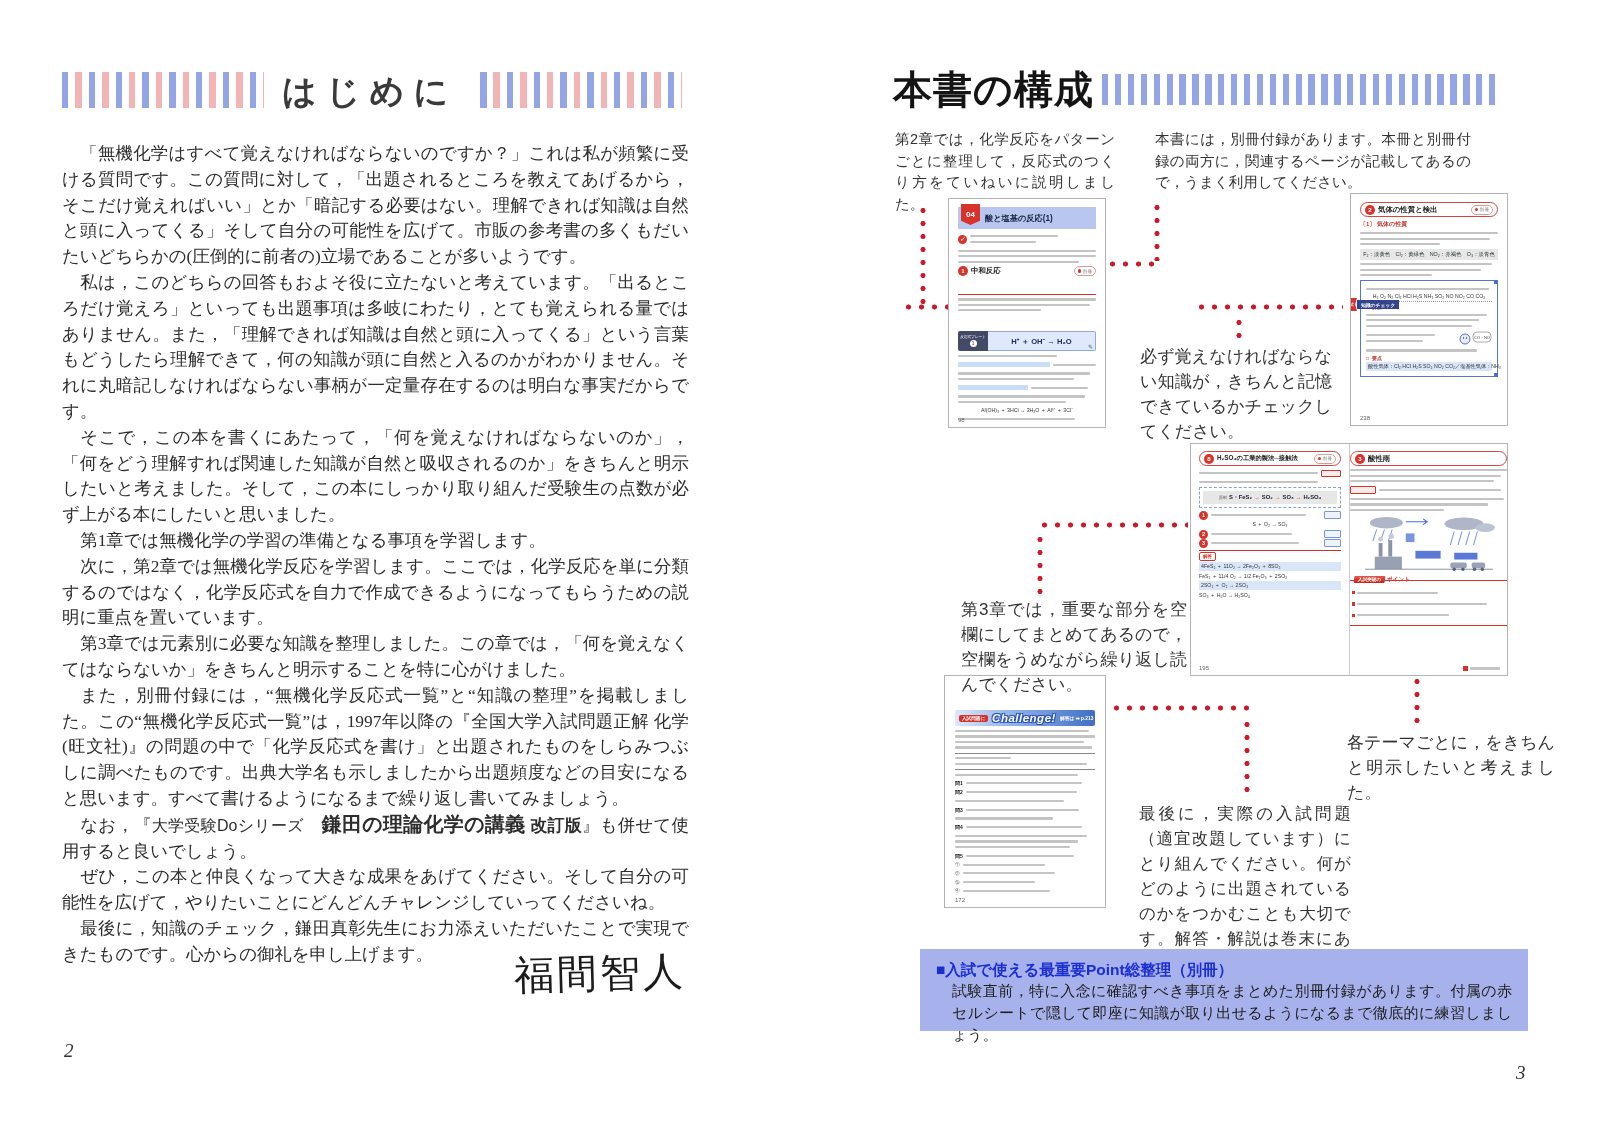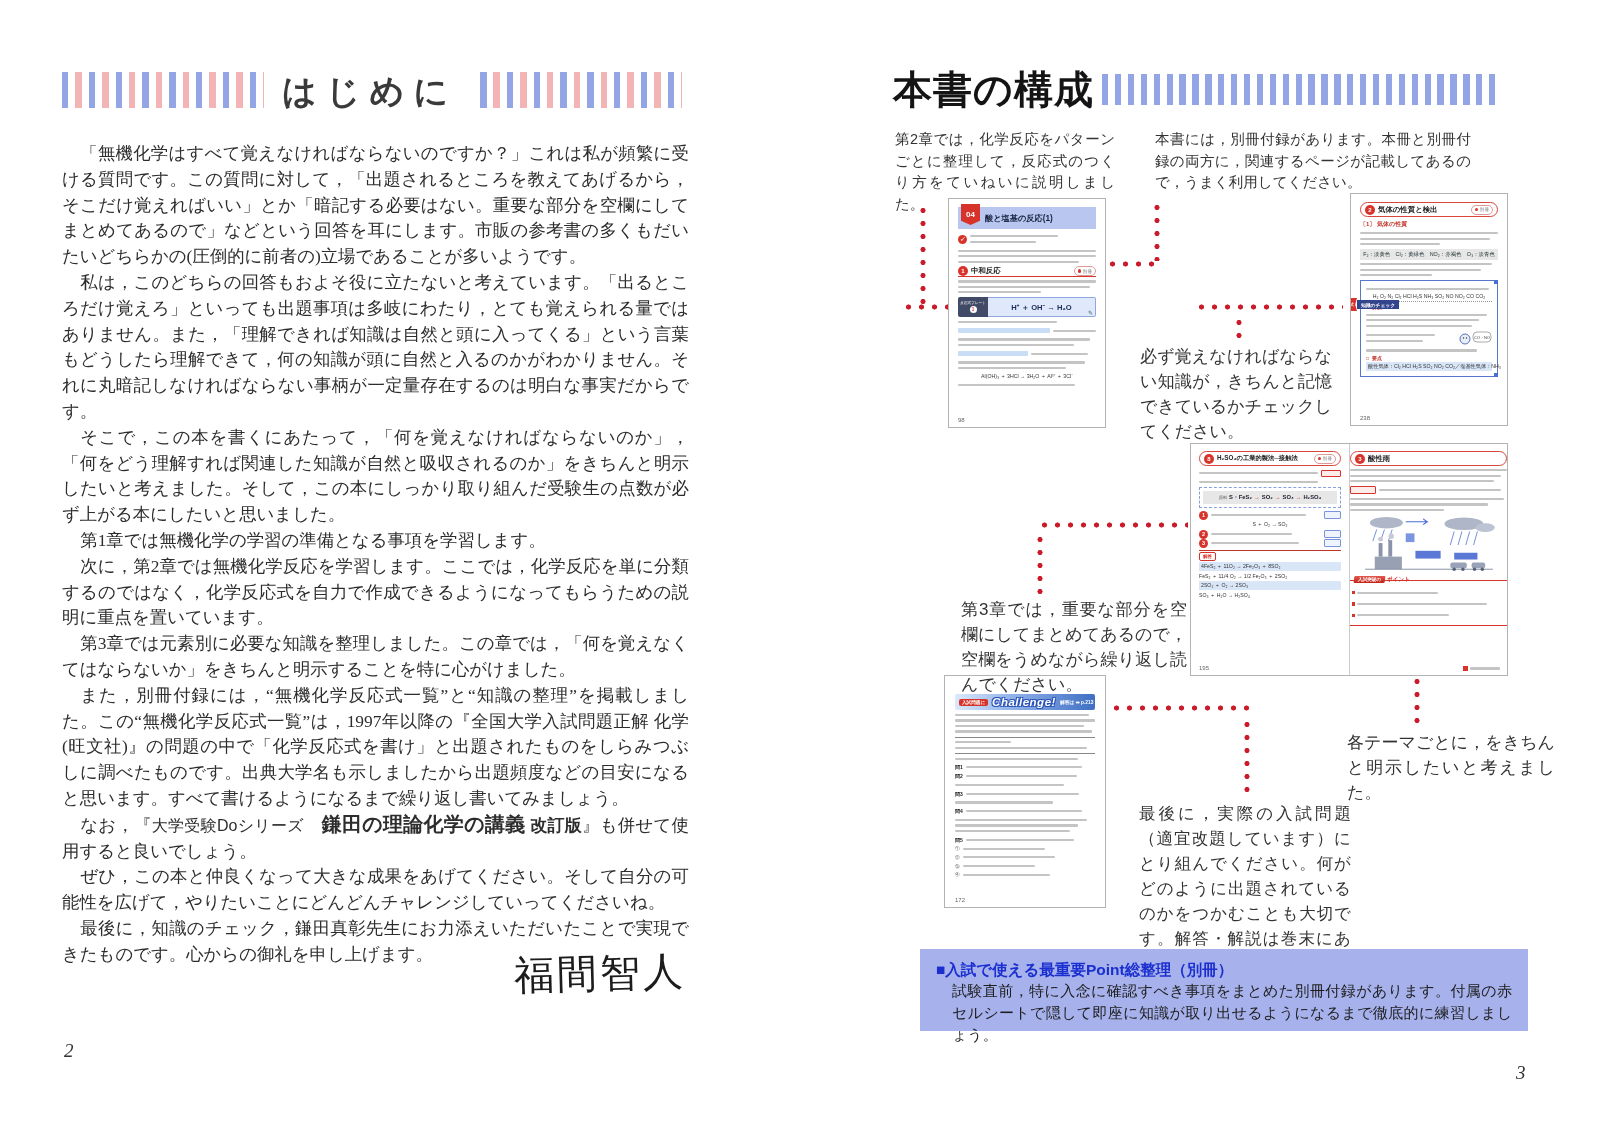--- a/index.html
+++ b/index.html
@@ -48,23 +48,23 @@
   .rc10{width:10px;height:10px;font-size:6px;}
   .mini-badge{display:inline-flex;align-items:center;gap:1.5px;border:0.5px solid #dd9a94;
     border-radius:5px;padding:0 3px;height:8px;font-size:4.6px;color:#777;flex:none;}
   .mini-badge .dot{width:3.5px;height:3.5px;border-radius:50%;background:#d8332a;}
   .t-band{position:relative;height:22px;background:#b9c6f0;display:flex;align-items:center;}
   .t-band .ribbon{position:absolute;left:3px;top:-3px;width:19px;height:21px;background:#d8332a;
     color:#fff;font-weight:700;font-size:8px;display:flex;align-items:center;justify-content:center;
     clip-path:polygon(0 0,100% 0,100% 80%,50% 100%,0 80%);}
   .t-band .t-title{margin-left:27px;font-size:8.2px;font-weight:700;color:#17223f;white-space:nowrap;}
   .sec-head{display:flex;align-items:center;gap:3px;border-bottom:0.8px solid #d8332a;
-    padding-bottom:0;margin-top:3px;}
+    padding-bottom:18px;margin-top:3px;}
   .sec-title{font-size:7.4px;font-weight:700;color:#222;white-space:nowrap;}
-  .plate{display:flex;margin:4px 0 2px 0;height:20px;}
+  .plate{display:flex;margin:20px 0 2px 0;height:20px;}
   .plate .tab{width:30px;background:#414a66;border-radius:2px 0 0 2px;display:flex;flex-direction:column;
     align-items:center;justify-content:center;gap:1px;}
   .plate .tab .tlab{font-size:3.6px;color:#fff;white-space:nowrap;}
   .plate .tab .tnum{width:7px;height:7px;border-radius:50%;background:#fff;color:#d8332a;
     font-size:4.6px;font-weight:700;display:flex;align-items:center;justify-content:center;}
   .plate .eq{flex:1;background:#dfe9fb;border:1px solid #8fa8e4;border-left:none;border-radius:0 2px 2px 0;
     display:flex;align-items:center;justify-content:center;font-size:7.6px;font-weight:700;color:#1d2a55;
     position:relative;white-space:nowrap;}
   .plate .eq .pencil{position:absolute;right:2px;bottom:0;font-size:6px;color:#8aa;}
   .chip-blue{display:inline-block;height:4.6px;background:#c9ddf6;border-radius:1px;}
@@ -118,21 +118,21 @@
 </head>
 <body>
 
 <div class="page-root">
 
   <div class="abs stripes-lr" style="left:62px;top:72px;width:202px;height:36px;"></div>
   <div class="abs hajimeni-title" style="left:282px;top:69px;">はじめに</div>
   <div class="abs stripes-lr" style="left:480px;top:72px;width:202px;height:36px;"></div>
 
   <div class="abs body-text" style="left:62px;top:141px;width:627px;">
-    <p>「無機化学はすべて覚えなければならないのですか？」これは私が頻繁に受ける質問です。この質問に対して，「出題されるところを教えてあげるから，そこだけ覚えればいい」とか「暗記する必要はない。重要な部分を空欄にしてまとめてあるので」などという回答を耳にします。市販の参考書の多くもだいたいどちらかの(圧倒的に前者の)立場であることが多いようです。</p>
+    <p>「無機化学はすべて覚えなければならないのですか？」これは私が頻繁に受ける質問です。この質問に対して，「出題されるところを教えてあげるから，そこだけ覚えればいい」とか「暗記する必要はない。理解できれば知識は自然と頭に入ってくる」そして自分の可能性を広げて。市販の参考書の多くもだいたいどちらかの(圧倒的に前者の)立場であることが多いようです。</p>
     <p>私は，このどちらの回答もおよそ役に立たないと考えています。「出るところだけ覚えろ」といっても出題事項は多岐にわたり，とても覚えられる量ではありません。また，「理解できれば知識は自然と頭に入ってくる」という言葉もどうしたら理解できて，何の知識が頭に自然と入るのかがわかりません。それに丸暗記しなければならない事柄が一定量存在するのは明白な事実だからです。</p>
     <p>そこで，この本を書くにあたって，「何を覚えなければならないのか」，「何をどう理解すれば関連した知識が自然と吸収されるのか」をきちんと明示したいと考えました。そして，この本にしっかり取り組んだ受験生の点数が必ず上がる本にしたいと思いました。</p>
     <p>第1章では無機化学の学習の準備となる事項を学習します。</p>
     <p>次に，第2章では無機化学反応を学習します。ここでは，化学反応を単に分類するのではなく，化学反応式を自力で作成できるようになってもらうための説明に重点を置いています。</p>
     <p>第3章では元素別に必要な知識を整理しました。この章では，「何を覚えなくてはならないか」をきちんと明示することを特に心がけました。</p>
     <p>また，別冊付録には，“無機化学反応式一覧”と“知識の整理”を掲載しました。この“無機化学反応式一覧”は，1997年以降の『全国大学入試問題正解 化学(旺文社)』の問題の中で「化学反応式を書け」と出題されたものをしらみつぶしに調べたものです。出典大学名も示しましたから出題頻度などの目安になると思います。すべて書けるようになるまで繰り返し書いてみましょう。</p>
     <p><span>なお，『</span><span class="goth">大学受験Doシリーズ</span><span>　</span><span class="goth-bold">鎌田の理論化学の講義</span> <span class="goth-small">改訂版</span><span>』も併せて使用すると良いでしょう。</span></p>
     <p>ぜひ，この本と仲良くなって大きな成果をあげてください。そして自分の可能性を広げて，やりたいことにどんどんチャレンジしていってくださいね。</p>
     <p>最後に，知識のチェック，鎌田真彰先生にお力添えいただいたことで実現できたものです。心からの御礼を申し上げます。</p>
   </div>
@@ -444,21 +444,21 @@
             </div>
         </div>
       </div>
       <div style="position:absolute;right:7px;bottom:4px;display:flex;align-items:center;gap:2px;">
         <span style="width:5px;height:5px;background:#d8332a;display:inline-block;"></span>
         <span class="ph" style="width:30px;margin:0;"></span>
       </div>
     </div>
   </div>
 
-  <div class="thumb" style="left:944px;top:675px;width:162px;height:233px;padding:0 10px;">
+  <div class="thumb" style="left:944px;top:675px;width:162px;height:233px;padding:16px 10px;">
     <div style="height:18px;"></div>
     <div class="challenge-banner">
       <span class="tag">入試問題に</span>
       <span class="ch">Challenge!</span>
       <span class="ans-note">解答は ➡ p.213</span>
     </div>
     <div style="margin-top:4px;">
         <div class="ph" style="width: 96%;"></div>
         <div class="ph" style="width: 100%;"></div>
         <div class="ph" style="width: 92%;"></div>

